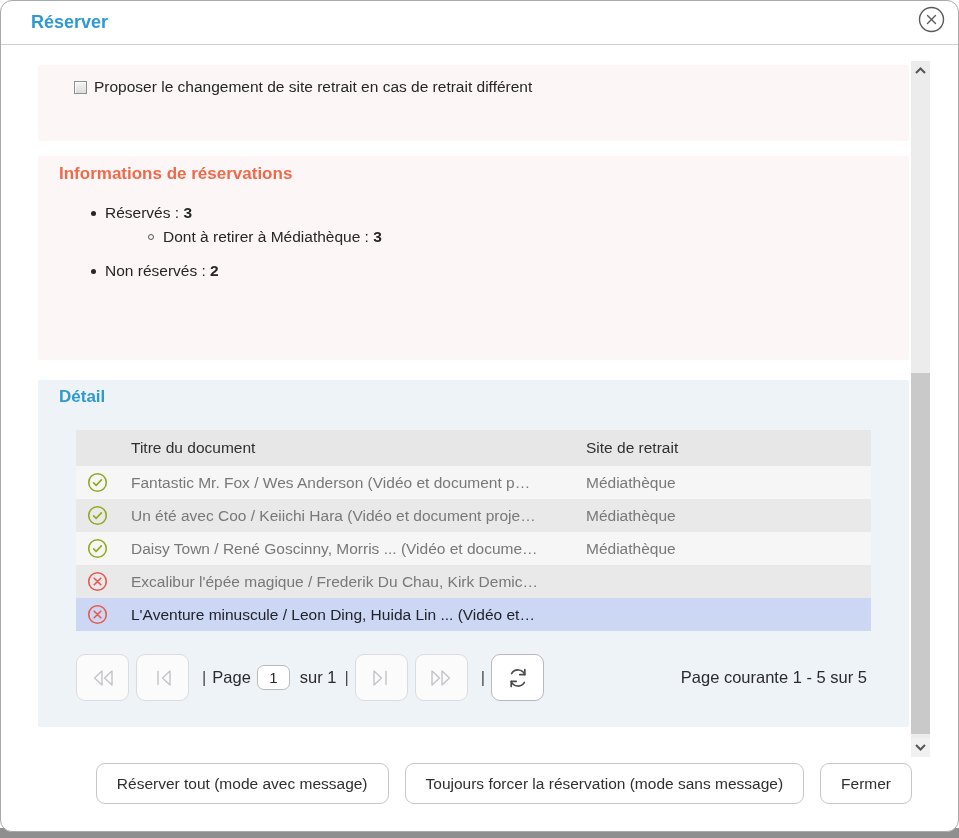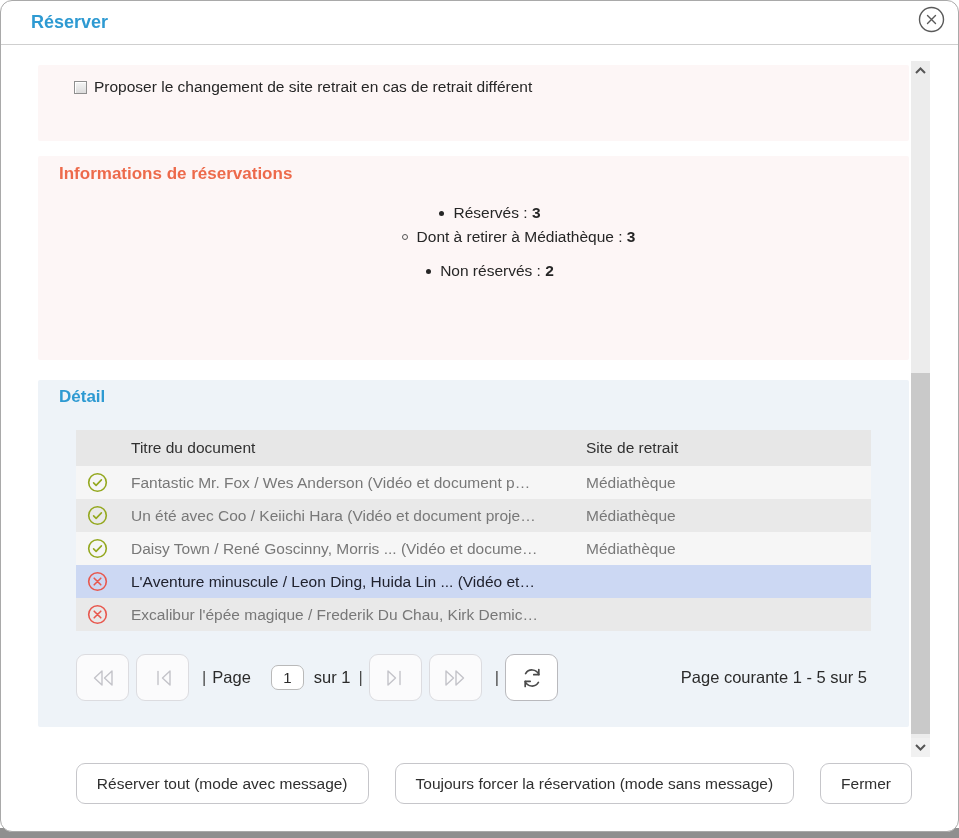--- a/index.html
+++ b/index.html
@@ -61,21 +61,21 @@
   }
   .checkbox-label { font-size:15.5px; color:#262626; }
 
   .sec-info { margin-top:15px; height:204px; padding:8px 20px 0 21px; }
   .sec-heading { font-size:17px; font-weight:bold; }
   .sec-heading.orange { color:#ed6a4b; }
   .sec-heading.blue-h { color:#2e9ad2; }
   .info-count { margin:28px 0 0 17px; font-size:15.5px; color:#262626; }
   .info-count b, .info-li b { font-weight:bold; }
   .info-list { margin-top:20px; font-size:15.5px; color:#262626; }
-  .info-li { display:flex; align-items:center; margin-top:8px;justify-content:center; }
+  .info-li { display:flex; align-items:center; margin-top:8px; }
   .info-li.lvl1 { margin-left:32px; }
   .info-li.lvl2 { margin-left:89px; margin-top:6px; margin-bottom:16px; }
   .bullet-solid {
     width:5px; height:5px; border-radius:50%; background:#262626;
     margin-right:9px; flex:0 0 auto;
   }
   .bullet-hollow {
     width:6px; height:6px; border-radius:50%; border:1.5px solid #555;
     margin-right:9px; flex:0 0 auto;
   }
@@ -102,33 +102,33 @@
     font-size:16.5px; color:#2b2b2b;
   }
   .pg-btn {
     width:53px; height:47px; margin-right:7px;
     background:#fbfbfc; border:1px solid #dcdce0; border-radius:9px;
     display:flex; align-items:center; justify-content:center;
     cursor:pointer;
   }
   .pg-btn.active { background:#ffffff; border:1px solid #b9b9bd; }
   .pg-sep { margin:0 6px; color:#4a4a4a; }
-  .pg-label { margin-right:20px; }
+  .pg-label { margin-right:6px; }
   .pg-input {
     width:33px; height:25px; text-align:center;
     font-size:15px; font-family:inherit; color:#2b2b2b;
     border:1px solid #b9b9b9; border-radius:7px; background:#fff;
     margin-right:10px;
   }
   .pg-of { margin-right:2px; }
   .pg-summary { margin-left:auto; padding-right:4px; }
   
   .footer {
     position:absolute; left:0; right:46px; bottom:27px;
-    display:flex; justify-content:flex-end; gap:26px;
+    display:flex; justify-content:flex-end; gap:16px;
   }
   .footer-btn {
     height:41px; padding:0 20px;
     background:#ffffff; border:1px solid #c6c6ca; border-radius:9px;
     font-family:inherit; font-size:15.5px; color:#2f2f2f;
     cursor:pointer;
   }
   
   .scrollbar {
     position:absolute; top:60px; right:28px; width:19px; height:696px;
@@ -223,38 +223,38 @@
             <div class="trow">
     <span class="cell-icon">
                 <svg width="21" height="21" viewBox="0 0 21 21">
     <circle cx="10.5" cy="10.5" r="8.8" fill="none" stroke="#94a81f" stroke-width="1.6"></circle>
     <path d="M6.6 10.9l2.5 2.5 5.3-5.5" fill="none" stroke="#94a81f" stroke-width="1.6" stroke-linecap="round" stroke-linejoin="round"></path>
   </svg>
               </span>
     <span class="cell-title">Daisy Town / René Goscinny, Morris ... (Vidéo et docume…</span>
     <span class="cell-site">Médiathèque</span>
   </div>
-            <div class="trow selected">
+            <div class="trow alt">
     <span class="cell-icon">
                 <svg width="21" height="21" viewBox="0 0 21 21">
     <circle cx="10.5" cy="10.5" r="8.8" fill="none" stroke="#e8584e" stroke-width="1.6"></circle>
     <path d="M7.2 7.2l6.6 6.6M13.8 7.2l-6.6 6.6" fill="none" stroke="#e8584e" stroke-width="1.6" stroke-linecap="round"></path>
   </svg>
               </span>
-    <span class="cell-title">L'Aventure minuscule / Leon Ding, Huida Lin ... (Vidéo et…</span>
+    <span class="cell-title">Excalibur l'épée magique / Frederik Du Chau, Kirk Demic…</span>
     <span class="cell-site"></span>
   </div>
-            <div class="trow alt">
+            <div class="trow selected">
     <span class="cell-icon">
                 <svg width="21" height="21" viewBox="0 0 21 21">
     <circle cx="10.5" cy="10.5" r="8.8" fill="none" stroke="#e8584e" stroke-width="1.6"></circle>
     <path d="M7.2 7.2l6.6 6.6M13.8 7.2l-6.6 6.6" fill="none" stroke="#e8584e" stroke-width="1.6" stroke-linecap="round"></path>
   </svg>
               </span>
-    <span class="cell-title">Excalibur l'épée magique / Frederik Du Chau, Kirk Demic…</span>
+    <span class="cell-title">L'Aventure minuscule / Leon Ding, Huida Lin ... (Vidéo et…</span>
     <span class="cell-site"></span>
   </div>
           </div>
       </div>
 
       <div class="pagination">
         <button class="pg-btn">
           <svg width="26" height="20" viewBox="0 0 26 20" fill="none" stroke="#c3c3c9" stroke-width="1.4" stroke-linejoin="round">
             <path d="M12 3 L4.5 10 L12 17 Z"></path>
               <path d="M22 3 L14.5 10 L22 17 Z"></path>

